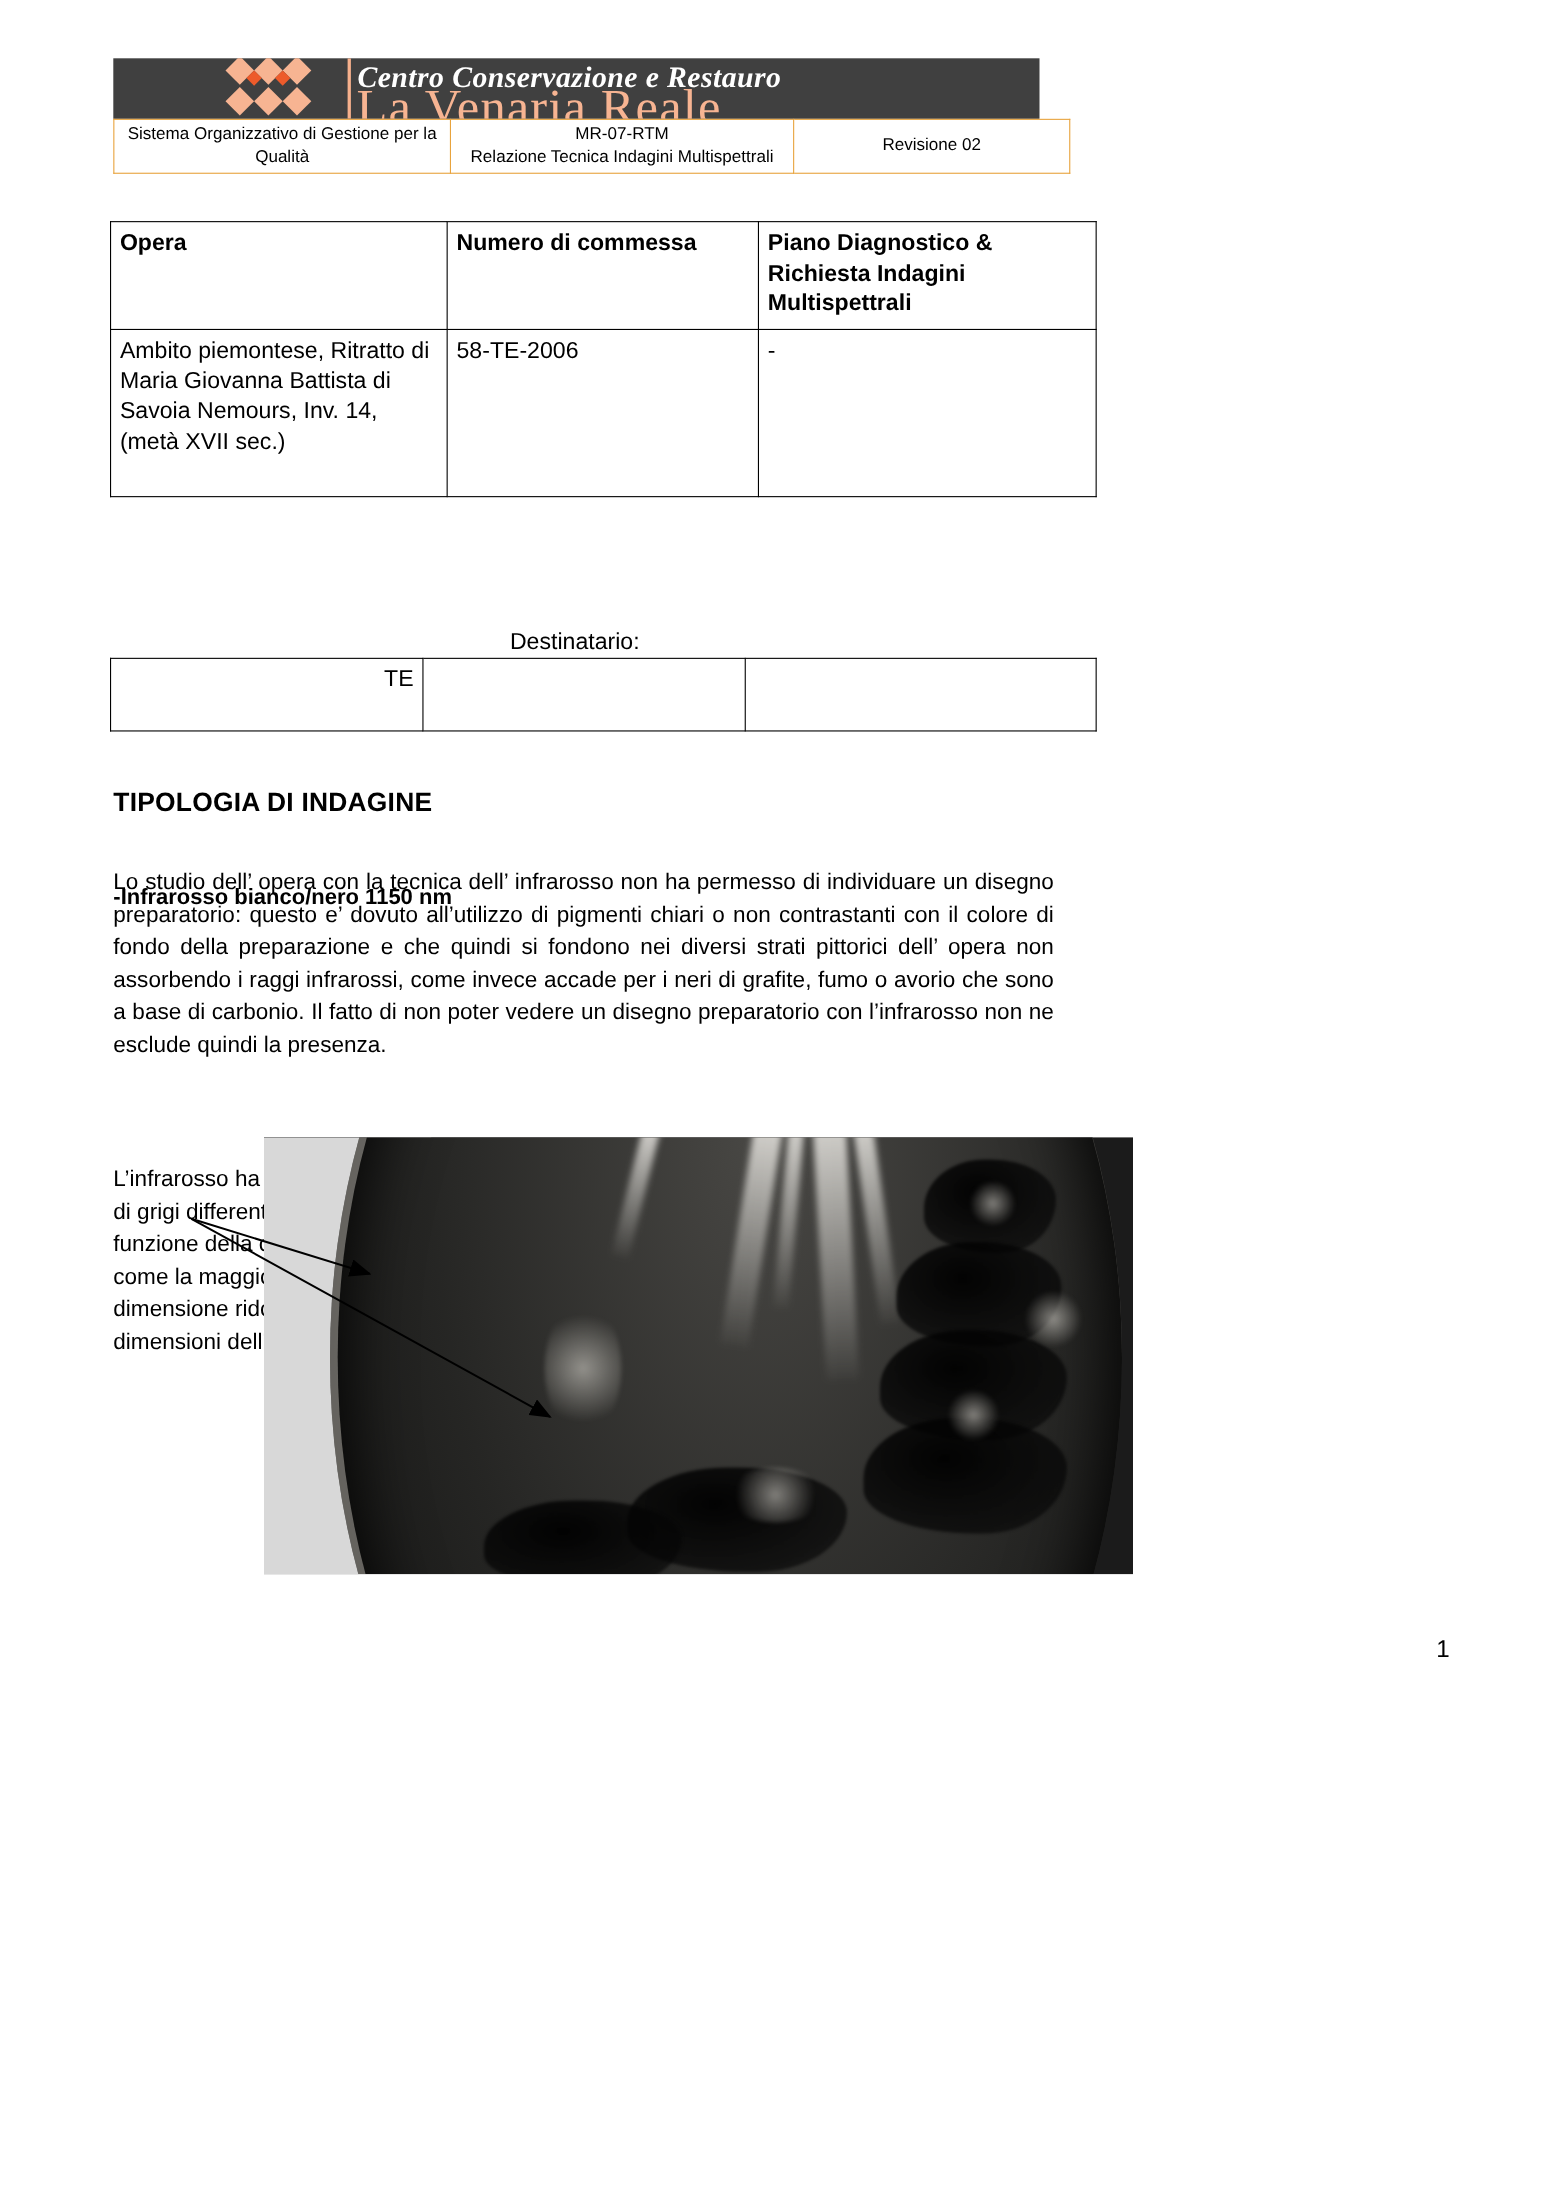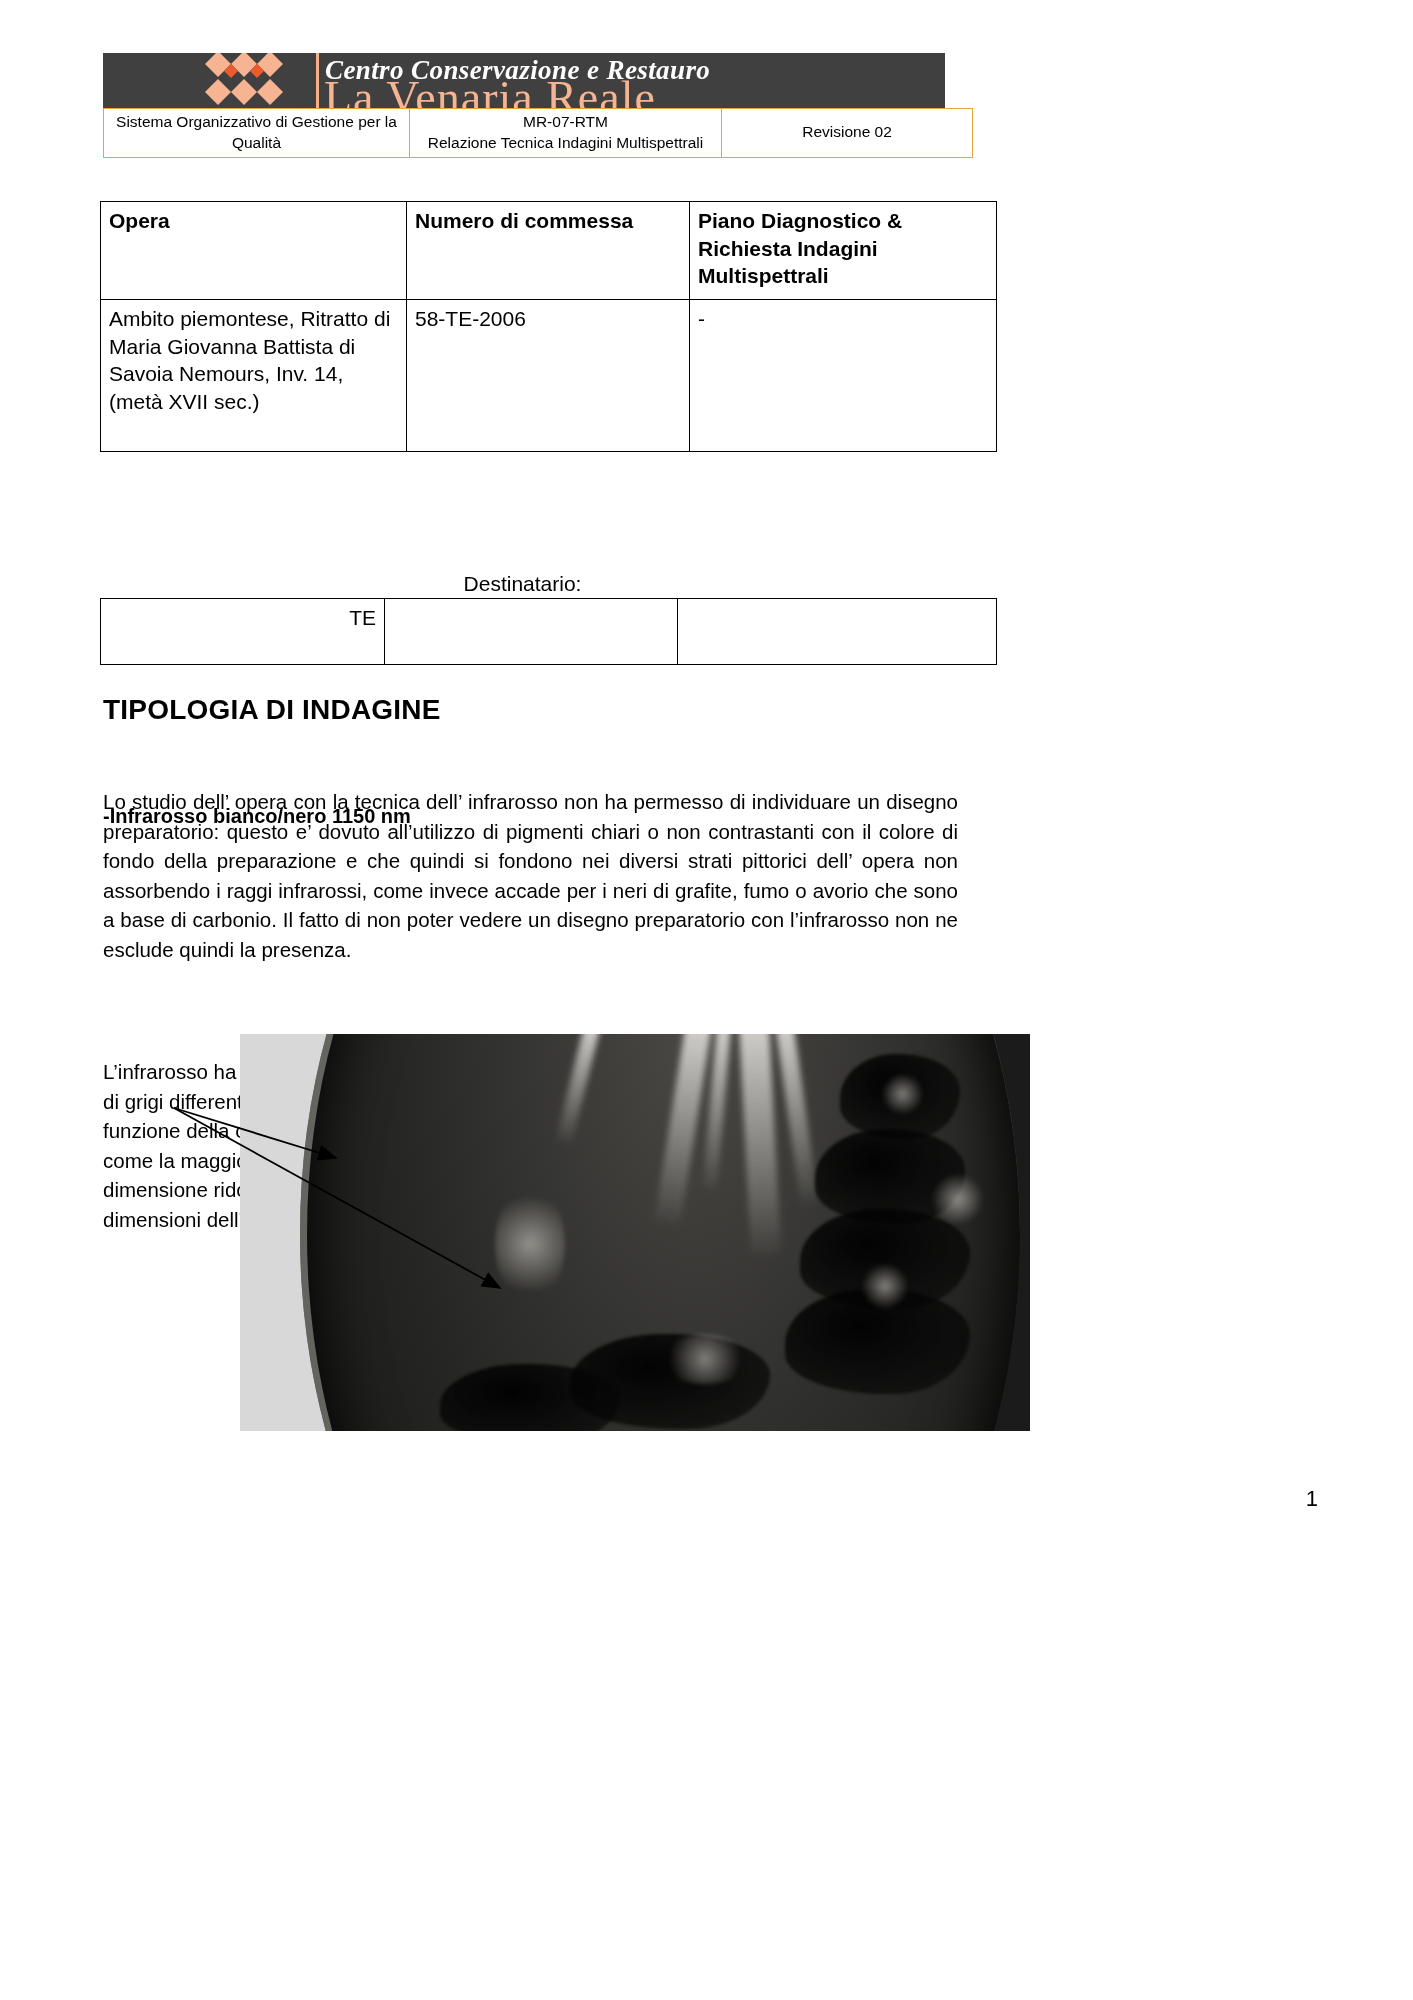--- a/index.html
+++ b/index.html
@@ -125,22 +125,22 @@
   #dest-table { left: 100px; top: 598px; width: 845px; }
   #dest-table .c1 { width: 267px; }
   #dest-table .c2 { width: 276px; }
   #dest-table .c3 { width: 302px; }
   #dest-table tr.head td { height: 28px; }
   #dest-table tr.body td { height: 54px; text-align: right; }
 
   .section-heading {
     position: absolute;
     left: 103px;
-    top: 694px;
-    font-size: 28px;
+    top: 716px;
+    font-size: 24px;
     font-weight: bold;
     letter-spacing: 0.2px;
   }
 
   .sub-heading {
     position: absolute;
     left: 103px;
     top: 805px;
     font-size: 20px;
     font-weight: bold;

